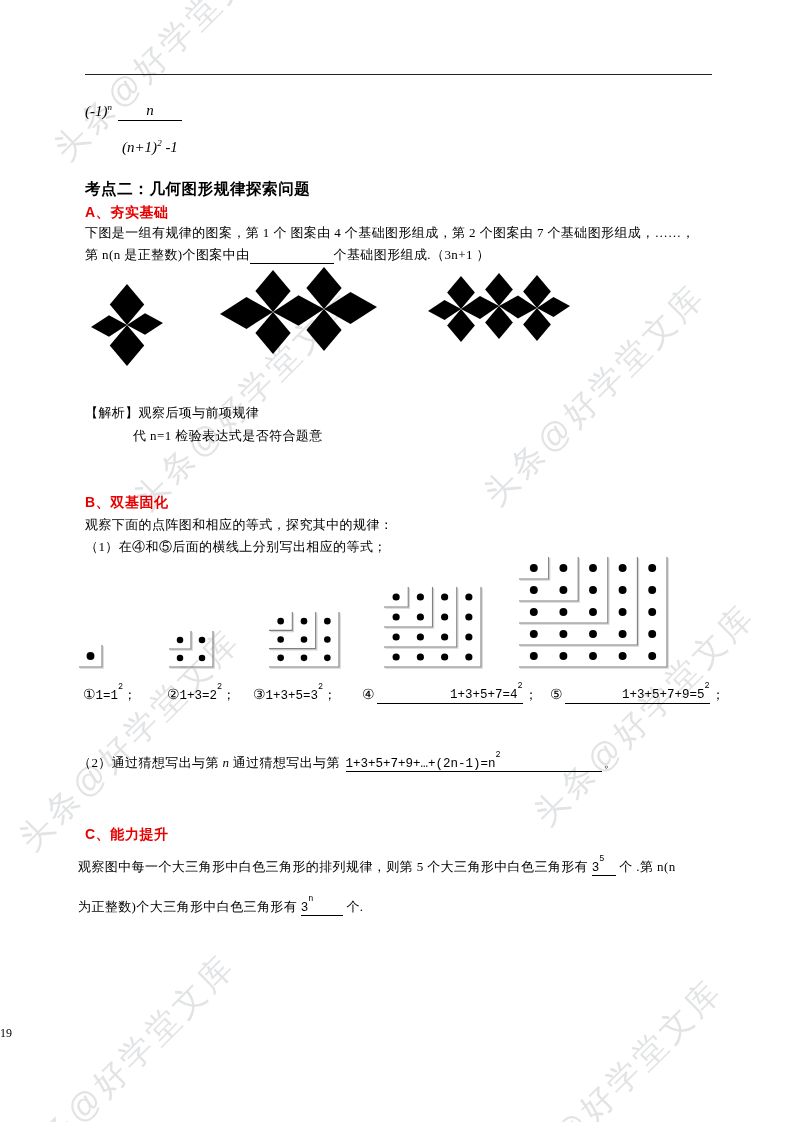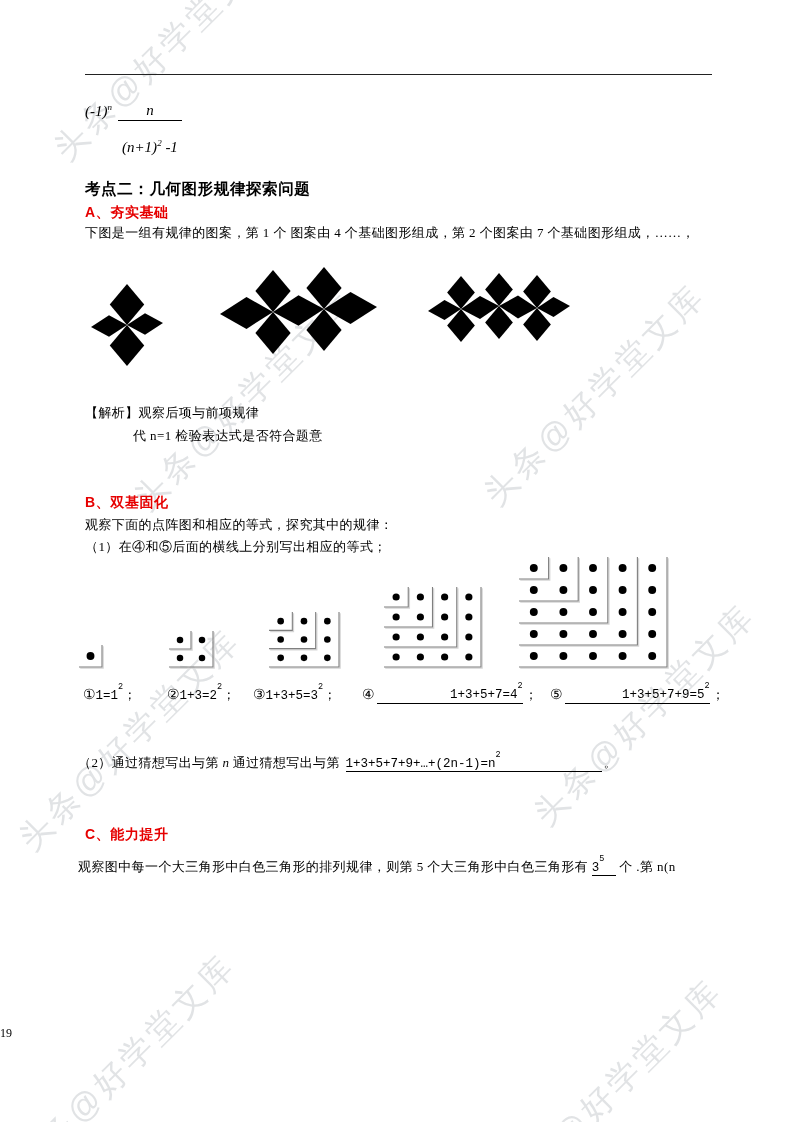--- a/index.html
+++ b/index.html
@@ -70,20 +70,23 @@
     <span class="frac">
       <span class="num">n</span>
       <span class="den"><span>(n+1)</span><sup>2</sup><span> -1</span></span>
     </span>
   </div>
 
   <div class="sec-title">考点二：几何图形规律探索问题</div>
 
   <div class="red-head" style="top:204px">A、夯实基础</div>
   <div class="bodyline" style="top:224px">下图是一组有规律的图案，第 1 个 图案由 4 个基础图形组成，第 2 个图案由 7 个基础图形组成，……，</div>
+  <div class="bodyline" style="top:246px">
+    <span>第 n(n 是正整数)个图案中由</span><span class="blank" style="width:84px"></span><span>个基础图形组成.（3n+1 ）</span>
+  </div>
 
   <div class="figrow" id="pinwheel-row">
       <svg width="74" height="92" viewBox="0 0 74 92" style="left: 90px; top: 278px;">
         <polygon points="37,47 19.78,26.5 37,6 54.22,26.5" fill="#000"></polygon>
         <polygon points="37,47 19.78,67.5 37,88 54.22,67.5" fill="#000"></polygon>
         <polygon points="37,47 19,37.2 1,49 19,58.8" fill="#000"></polygon>
         <polygon points="37,47 55,35.2 73,45 55,56.8" fill="#000"></polygon>
       </svg>
       <svg width="159" height="94" viewBox="0 0 159 94" style="left: 219px; top: 264px;">
         <polygon points="54,48 36.36,27 54,6 71.64,27" fill="#000"></polygon>
@@ -205,15 +208,18 @@
 
   <div class="bodyline" style="top:754px;left:78px">
     <span>（2）通过猜想写出与第 </span><span class="it">n</span><span> 通过猜想写出与第</span>
     <span class="blank" style="width:256px;margin:0 2px"><span class="eq-body">1+3+5+7+9+…+(2n-1)=n</span><sup class="s2 eq-body">2</sup></span><span>。</span>
   </div>
 
   <div class="red-head" style="top:826px">C、能力提升</div>
   <div class="bodyline" style="top:858px;left:78px">
     <span>观察图中每一个大三角形中白色三角形的排列规律，则第 5 个大三角形中白色三角形有 </span><span class="blank" style="width:24px"><span class="eq-body">3</span><sup class="s2 eq-body">5</sup></span><span> 个 .第 n(n</span>
   </div>
+  <div class="bodyline" style="top:898px;left:78px">
+    <span>为正整数)个大三角形中白色三角形有 </span><span class="blank" style="width:42px"><span class="eq-body">3</span><sup class="s2 eq-body">n</sup></span><span> 个.</span>
+  </div>
 
   <div class="pagenum">19</div>
 </div>
 
 </body></html>

